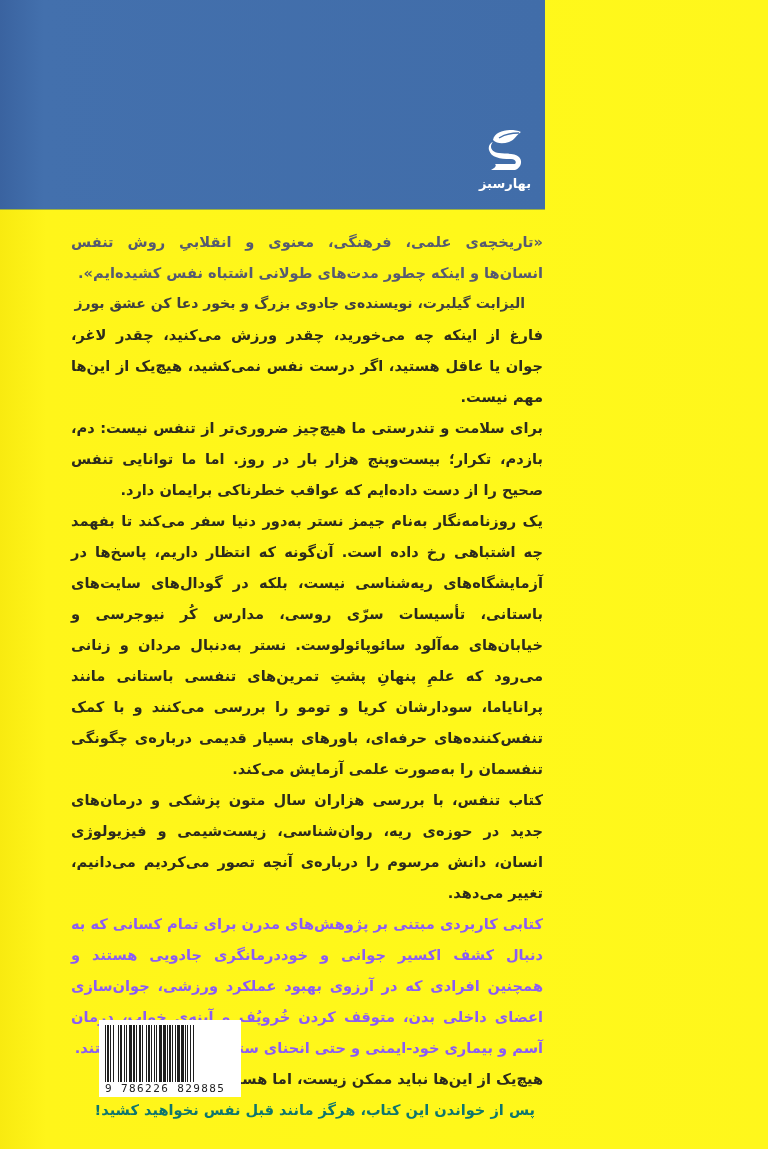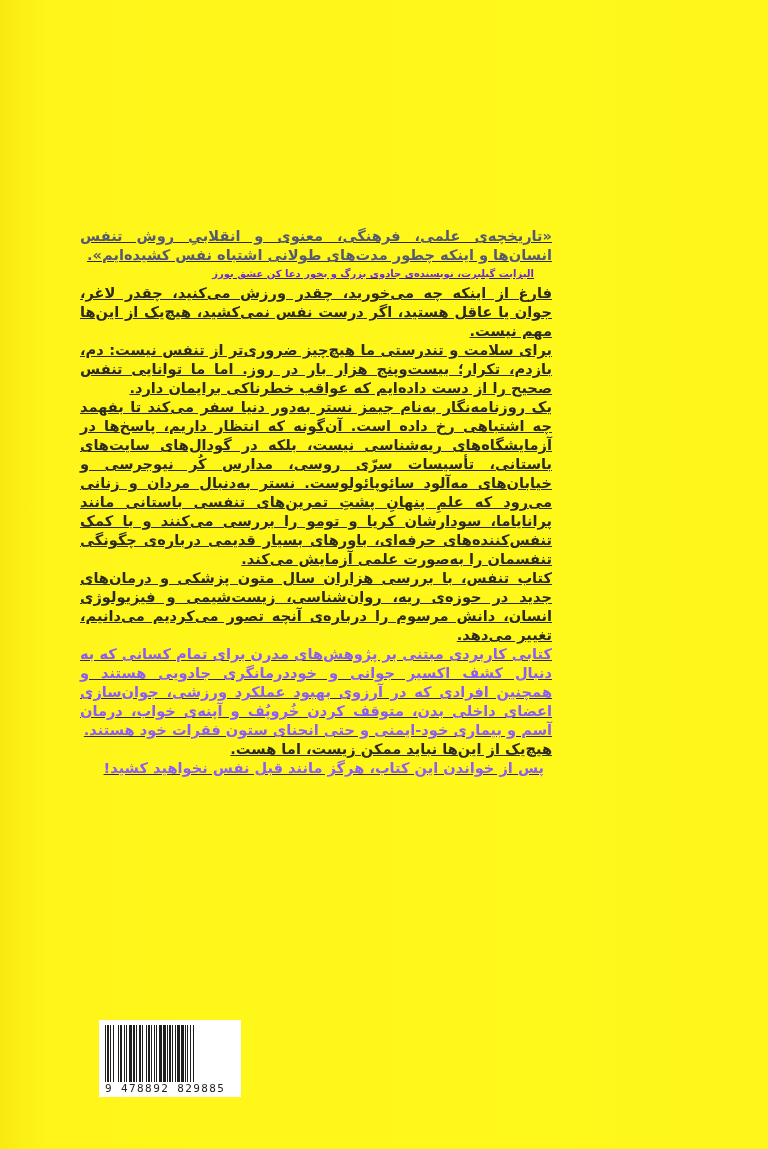--- a/index.html
+++ b/index.html
@@ -20,50 +20,59 @@
     .logo {
       position: absolute; left: 480px; top: 126px; width: 50px; height: 74px;
       display: flex; flex-direction: column; align-items: center;
     }
     .logo svg { width: 40px; height: 48px; }
     .logo-text {
       color: #ffffff; font-size: 13px; font-weight: bold; margin-top: 2px;
       font-family: "DejaVu Sans", sans-serif; direction: rtl; letter-spacing: -0.5px;
     }
     .text-block {
-      position: absolute; left: 80px; top: 226px; width: 472px;
+      position: absolute; left: 71px; top: 226px; width: 472px;
       direction: rtl; text-align: justify; text-align-last: right;
-      font-size: 14.6px; line-height: 19px; font-weight: bold;
+      font-size: 14.6px; line-height: 31px; font-weight: bold;
       color: #2d2b1c;
       font-family: "DejaVu Sans", sans-serif;
-      text-decoration: underline;
     }
     .text-block p { margin: 0; }
     .quote { color: #565a70; }
-    .attribution { color: #6d28d9; font-size: 10px; padding-right: 18px; text-align-last: right; }
+    .attribution { color: #404040; font-size: 14px; padding-right: 18px; text-align-last: right; }
     .accent { color: #8b5cf6; }
-    .last-line { color: #8b5cf6; padding-right: 8px; }
+    .last-line { color: #0f766e; padding-right: 8px; }
     .barcode {
       position: absolute; left: 99px; top: 1020px; width: 142px; height: 77px;
       background: #ffffff; padding: 5px 6px 2px 6px;
       display: flex; flex-direction: column;
     }
     .bars { flex: 1; display: flex; align-items: stretch; height: 58px; }
     .bar { background: #1e1e1e; height: 100%; }
     .gap { height: 100%; }
     .barcode-digits {
       font-family: "DejaVu Sans Mono", monospace; font-size: 11px; color: #222;
       letter-spacing: 1.4px; line-height: 12px; margin-top: 1px; white-space: nowrap;
     }
   </style>
 </head>
 <body>
 
 <div class="cover">
 
+  <div class="blue-panel">
+    <div class="logo">
+      <svg viewBox="0 0 40 48">
+        <path d="M8 14 C10 4, 26 2, 36 6 C32 8, 30 14, 24 16 C18 18, 12 18, 8 14 Z" fill="#ffffff"></path>
+        <path d="M14 12 C20 8, 28 7, 34 7" stroke="#416da9" stroke-width="1.4" fill="none"></path>
+        <path d="M8 16 C4 20, 6 26, 14 27 C22 28, 30 27, 34 31 C38 35, 36 42, 30 44 L6 44 C10 42, 12 40, 10 38 L30 38 C32 36, 30 33, 26 33 C16 33, 6 32, 4 24 C3 20, 5 17, 8 16 Z" fill="#ffffff"></path>
+      </svg>
+      <div class="logo-text">بهارسبز</div>
+    </div>
+  </div>
 
   <div class="text-block">
     <p class="quote">«تاریخچه‌ی علمی، فرهنگی، معنوی و انقلابیِ روش تنفس انسان‌ها و اینکه چطور مدت‌های طولانی اشتباه نفس کشیده‌ایم».</p>
     <p class="attribution">الیزابت گیلبرت، نویسنده‌ی جادوی بزرگ و بخور دعا کن عشق بورز</p>
     <p>فارغ از اینکه چه می‌خورید، چقدر ورزش می‌کنید، چقدر لاغر، جوان یا عاقل هستید، اگر درست نفس نمی‌کشید، هیچ‌یک از این‌ها مهم نیست.</p>
     <p>برای سلامت و تندرستی ما هیچ‌چیز ضروری‌تر از تنفس نیست: دم، بازدم، تکرار؛ بیست‌وپنج هزار بار در روز. اما ما توانایی تنفس صحیح را از دست داده‌ایم که عواقب خطرناکی برایمان دارد.</p>
     <p>یک روزنامه‌نگار به‌نام جیمز نستر به‌دور دنیا سفر می‌کند تا بفهمد چه اشتباهی رخ داده است. آن‌گونه که انتظار داریم، پاسخ‌ها در آزمایشگاه‌های ریه‌شناسی نیست، بلکه در گودال‌های سایت‌های باستانی، تأسیسات سرّی روسی، مدارس کُر نیوجرسی و خیابان‌های مه‌آلود سائوپائولوست. نستر به‌دنبال مردان و زنانی می‌رود که علمِ پنهانِ پشتِ تمرین‌های تنفسی باستانی مانند پرانایاما، سودارشان کریا و تومو را بررسی می‌کنند و با کمک تنفس‌کننده‌های حرفه‌ای، باورهای بسیار قدیمی درباره‌ی چگونگی تنفسمان را به‌صورت علمی آزمایش می‌کند.</p>
     <p>کتاب تنفس، با بررسی هزاران سال متون پزشکی و درمان‌های جدید در حوزه‌ی ریه، روان‌شناسی، زیست‌شیمی و فیزیولوژی انسان، دانش مرسوم را درباره‌ی آنچه تصور می‌کردیم می‌دانیم، تغییر می‌دهد.</p>
     <p class="accent">کتابی کاربردی مبتنی بر پژوهش‌های مدرن برای تمام کسانی که به دنبال کشف اکسیر جوانی و خوددرمانگری جادویی هستند و همچنین افرادی که در آرزوی بهبود عملکرد ورزشی، جوان‌سازی اعضای داخلی بدن، متوقف کردن خُروپُف و آپنه‌ی خواب، درمان آسم و بیماری خود-ایمنی و حتی انحنای ستون فقرات خود هستند.</p>
     <p>هیچ‌یک از این‌ها نباید ممکن زیست، اما هست.</p>
@@ -126,16 +135,16 @@
         <div class="gap" style="width: 1.05px;"></div>
         <div class="bar" style="width: 1.05px;"></div>
         <div class="gap" style="width: 1.05px;"></div>
         <div class="bar" style="width: 1.05px;"></div>
         <div class="gap" style="width: 2.1px;"></div>
         <div class="bar" style="width: 1.05px;"></div>
         <div class="gap" style="width: 2.1px;"></div>
         <div class="bar" style="width: 1.05px;"></div>
         <div class="gap" style="width: 1.05px;"></div>
       </div>
-    <div class="barcode-digits">9 478892 829885</div>
+    <div class="barcode-digits">9 786226 829885</div>
   </div>
 
 </div>
 
 </body></html>

